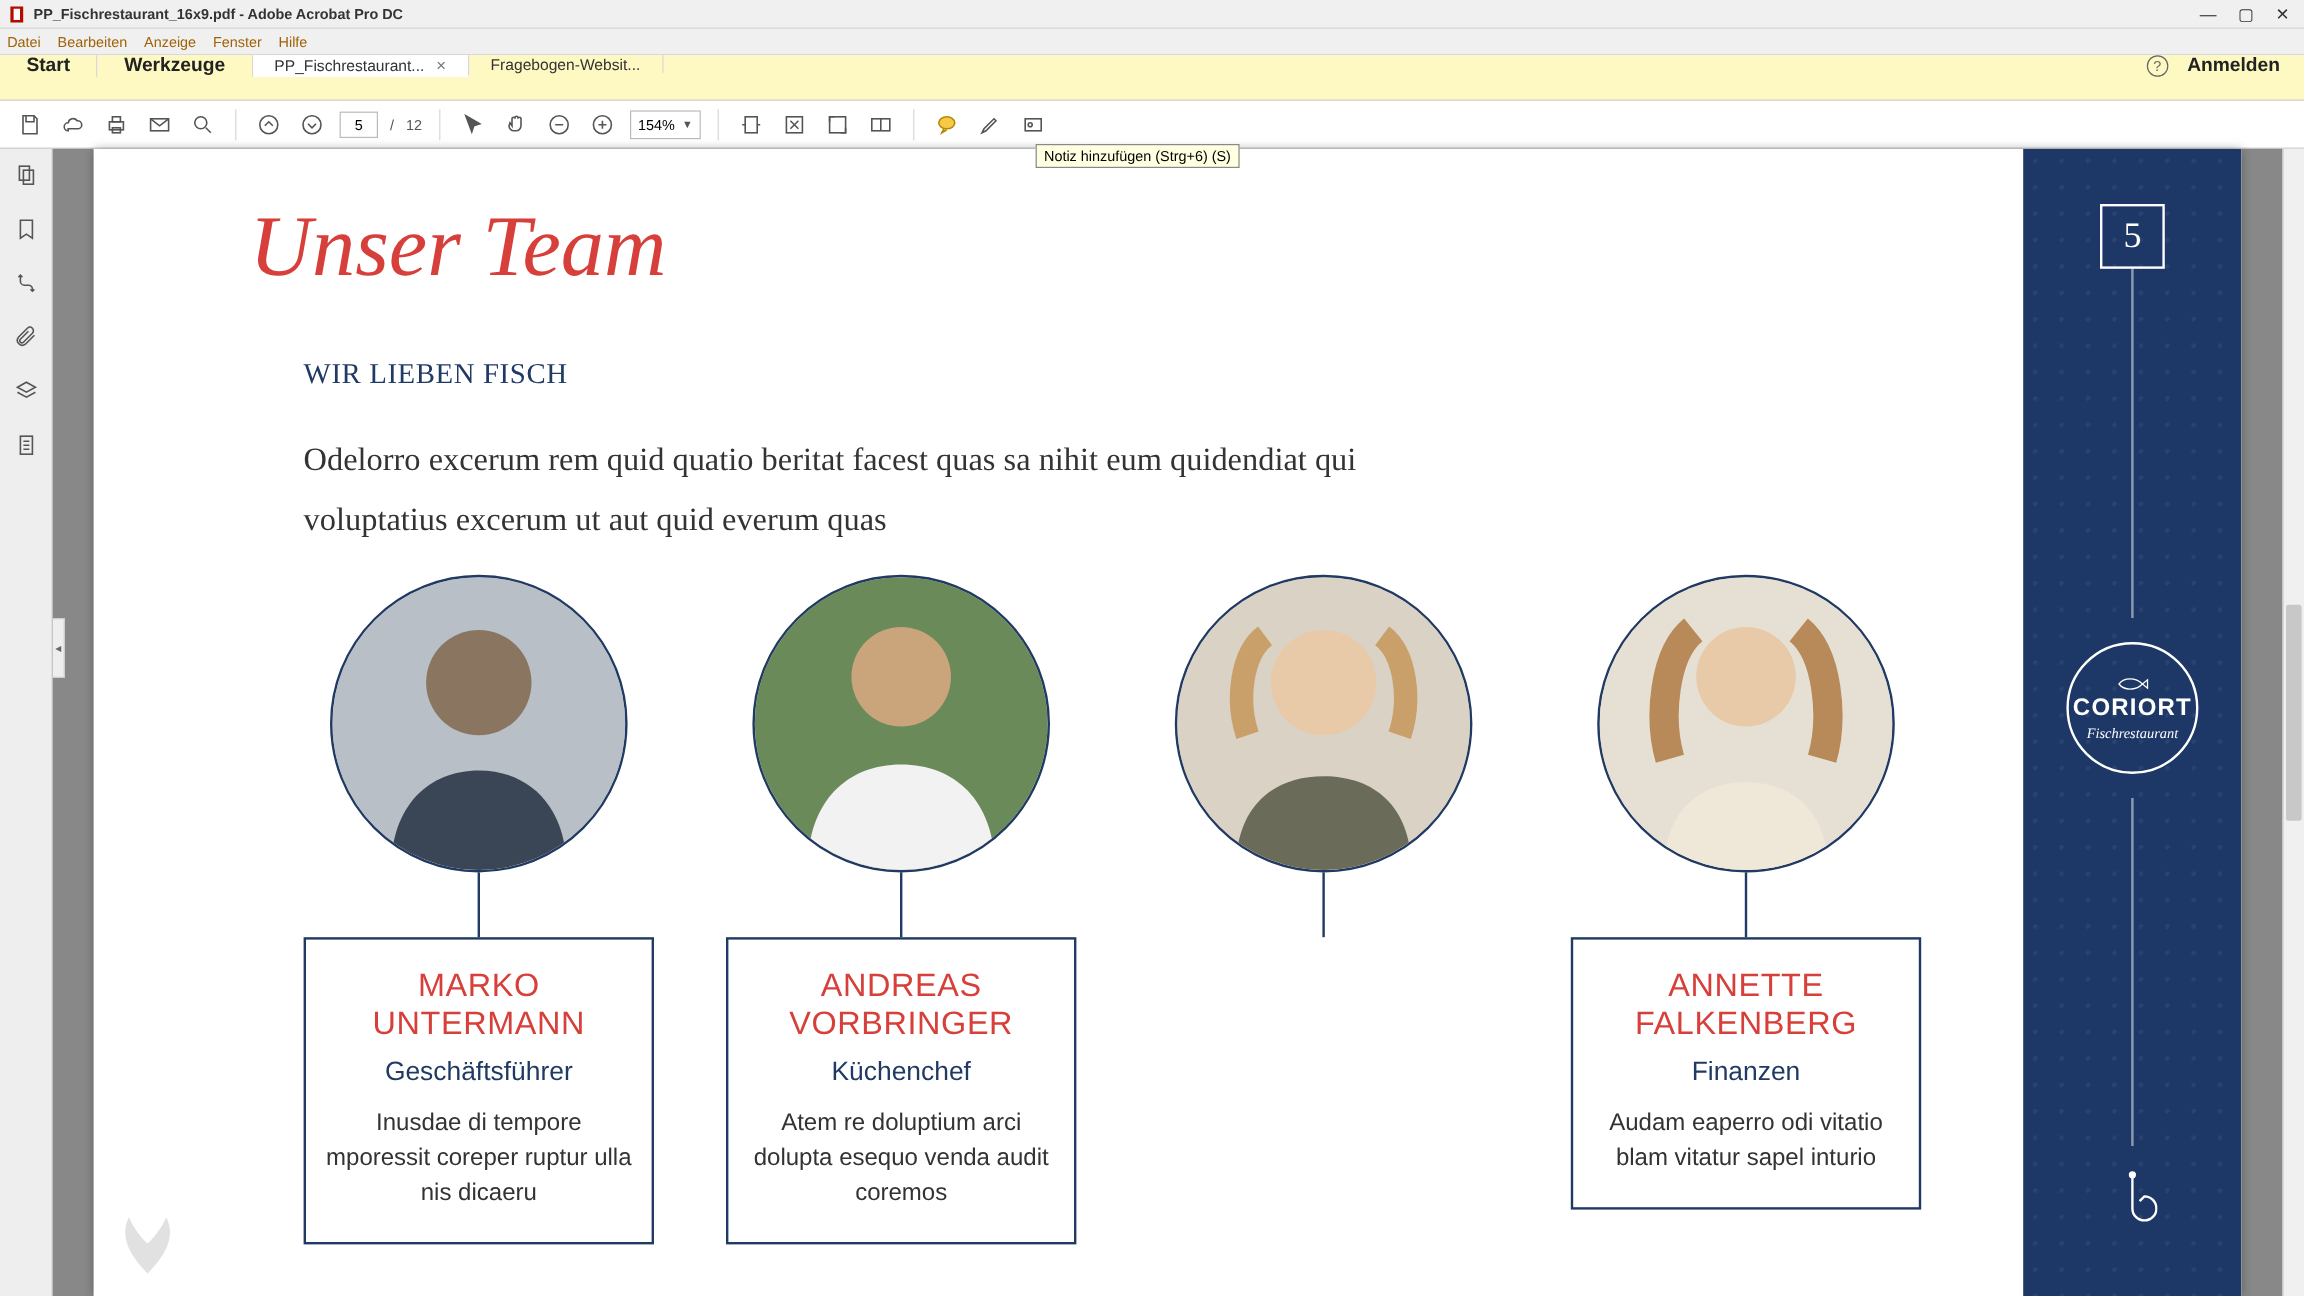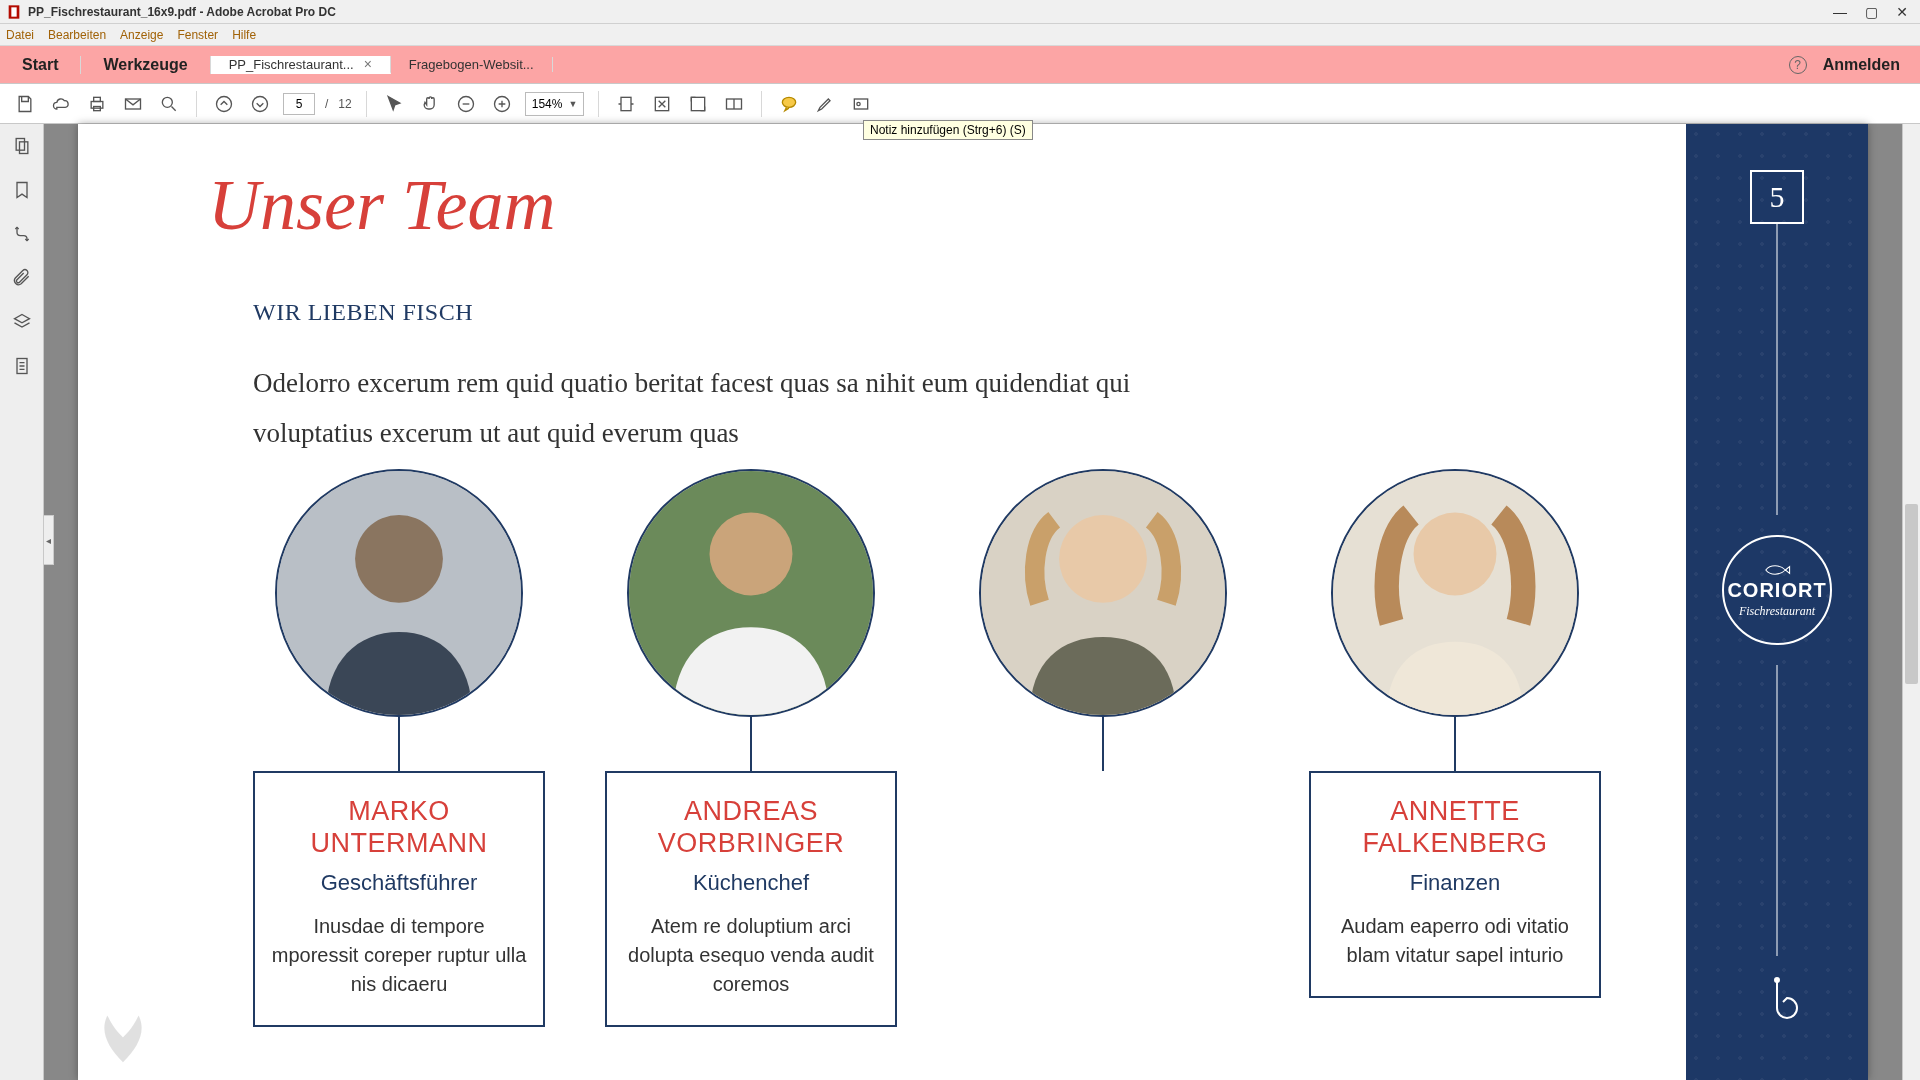--- a/index.html
+++ b/index.html
@@ -9,21 +9,21 @@
 .titlebar { height: 24px; background: #f0f0f0; display: flex; align-items: center; padding: 0 6px; font-size: 12px; color: #333; border-bottom: 1px solid #d0d0d0; }
 .titlebar .app-icon { width: 16px; height: 16px; margin-right: 6px; fill: #b30b00; }
 .titlebar .title-text { flex: 1; font-weight: bold; }
 .titlebar .win-btns { display: flex; gap: 18px; padding-right: 6px; }
 .titlebar .win-btns span { font-size: 14px; color: #333; cursor: default; }
 
 
 .menubar { height: 22px; background: #f0f0f0; display: flex; align-items: center; padding: 0 6px; font-size: 12px; gap: 14px; color: #a16207; border-bottom: 1px solid #d8d8d8; }
 
 
-.tabrow { height: 38px; background: #fca5a5; display: flex; align-items: center; border-bottom: 1px solid #c8c8c8; }
+.tabrow { height: 38px; background: #fef9c3; display: flex; align-items: flex-start; border-bottom: 1px solid #c8c8c8; }
 .tabrow .bigtab { padding: 0 22px; display: flex; align-items: center; font-size: 16px; font-weight: 600; color: #222; border-right: 1px solid #d8d8d8; }
 .tabrow .doctab { padding: 0 18px; display: flex; align-items: center; font-size: 13px; color: #333; border-right: 1px solid #d8d8d8; gap: 10px; position: relative; }
 .tabrow .doctab.active { background: #fff; border-bottom: 2px solid #fff; margin-bottom: -1px; }
 .tabrow .doctab .close { color: #777; font-size: 14px; }
 .tabrow .spacer { flex: 1; }
 .tabrow .right { display: flex; align-items: center; gap: 16px; padding-right: 20px; }
 .tabrow .help-icon { width: 18px; height: 18px; border: 1.5px solid #666; border-radius: 50%; display: flex; align-items: center; justify-content: center; font-size: 12px; color: #666; }
 .tabrow .signin { font-size: 16px; font-weight: 700; color: #222; }
 
 
@@ -44,21 +44,21 @@
 .canvas-wrap { flex: 1; position: relative; background: #888; display: flex; justify-content: center; }
 .page { margin-top: 0; width: 1790px; height: 956px; background: #fff; position: relative; box-shadow: 0 0 8px rgba(0,0,0,.35); overflow: hidden; }
 .scrollbar-v { width: 18px; background: #f0f0f0; border-left: 1px solid #c8c8c8; position: relative; }
 .scrollbar-v .thumb { position: absolute; left: 2px; right: 2px; top: 380px; height: 180px; background: #c8c8c8; border-radius: 2px; }
 .collapse-handle { position: absolute; left: 44px; top: 50%; width: 10px; height: 50px; background: #eee; border: 1px solid #ccc; border-left: none; display: flex; align-items: center; justify-content: center; font-size: 10px; color: #666; transform: translateY(-50%); z-index: 5; }
 
 
 .page .heading-script { position: absolute; left: 130px; top: 40px; font-family: "Brush Script MT", cursive; font-size: 72px; color: #d7403a; font-style: italic; }
 .page .subhead { position: absolute; left: 175px; top: 175px; font-size: 24px; letter-spacing: .5px; color: #203a63; font-family: Georgia, serif; }
 .page .para { position: absolute; left: 175px; top: 235px; font-size: 27px; color: #333; font-family: Georgia, serif; line-height: 1.85; width: 900px; }
-.page .team-row { position: absolute; left: 175px; top: 345px; display: flex; gap: 60px; }
+.page .team-row { position: absolute; left: 175px; top: 355px; display: flex; gap: 60px; }
 .member { width: 292px; display: flex; flex-direction: column; align-items: center; }
 .photo { width: 248px; height: 248px; border-radius: 50%; border: 2px solid #203a63; background: #ccc; overflow: hidden; display: flex; align-items: center; justify-content: center; }
 .connector { width: 2px; height: 54px; background: #203a63; }
 .card { width: 292px; border: 2px solid #203a63; padding: 22px 14px 26px; text-align: center; font-family: Georgia, serif; }
 .card .name { font-size: 27px; color: #d7403a; line-height: 1.2; letter-spacing: .5px; }
 .card .role { margin-top: 10px; font-size: 22px; color: #203a63; }
 .card .blurb { margin-top: 16px; font-size: 20px; color: #333; line-height: 1.45; }
 
 
 .bluecol { position: absolute; right: 0; top: 0; width: 182px; height: 100%; background: #1d3866; background-image: radial-gradient(circle at 10px 10px, rgba(255,255,255,.05) 2px, transparent 2px); background-size: 22px 22px; display: flex; flex-direction: column; align-items: center; }

